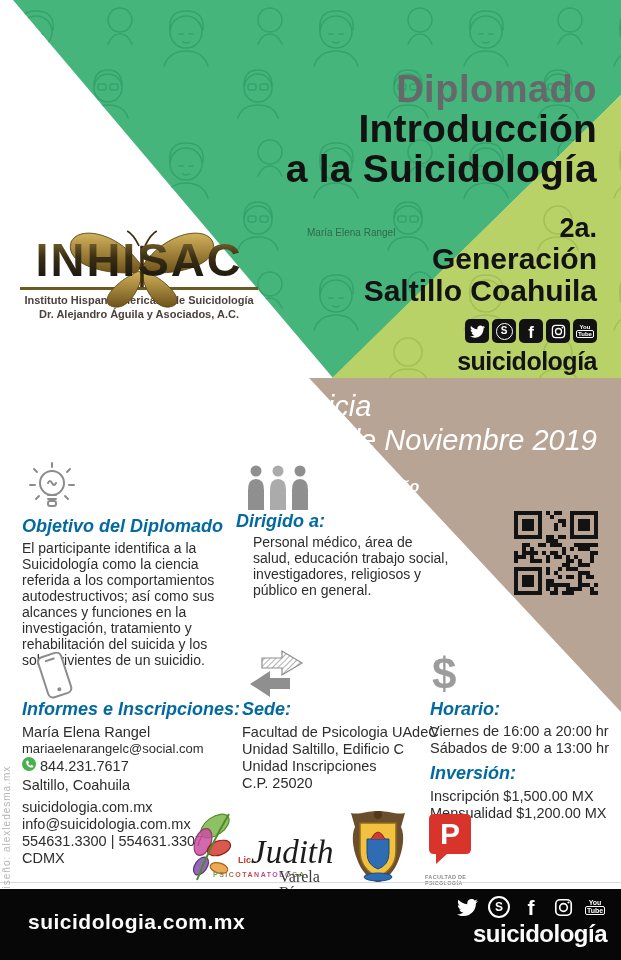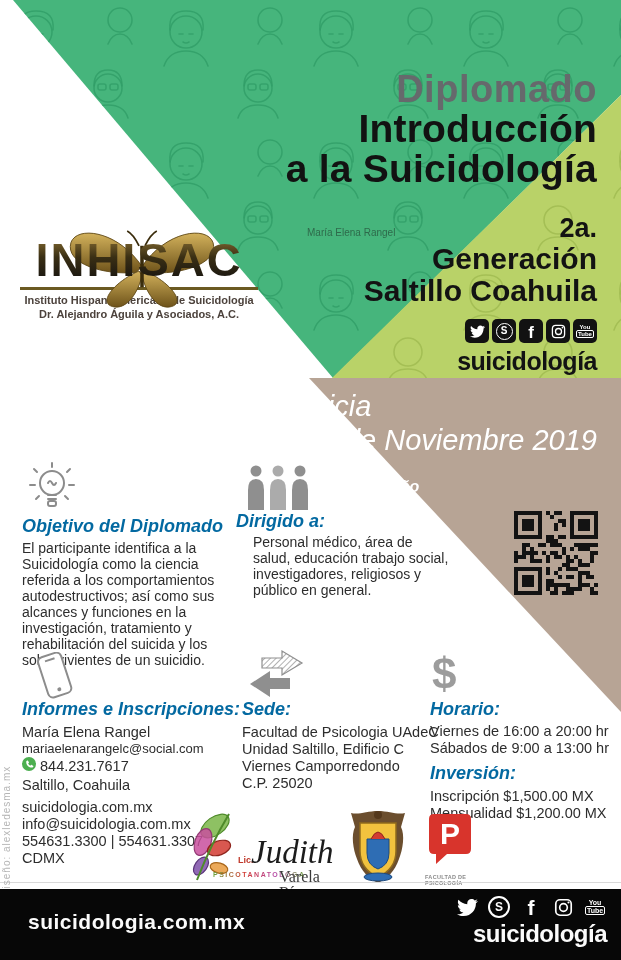--- a/index.html
+++ b/index.html
@@ -370,21 +370,21 @@
       <pattern id="hatch" width="4" height="4" patternUnits="userSpaceOnUse" patternTransform="rotate(45)">
         <line x1="0" y1="0" x2="0" y2="4" stroke="#8f8f8f" stroke-width="1.4"></line>
       </pattern>
     </defs>
     <polygon points="16,10 36,10 36,3 56,15 36,27 36,20 16,20" fill="url(#hatch)" stroke="#8f8f8f" stroke-width="1.2"></polygon>
     <polygon points="44,30 24,30 24,23 4,36 24,49 24,41 44,41" fill="#8f8f8f"></polygon>
   </svg>
   <div class="abs h-sec" style="left:242px;top:700px;">Sede:</div>
   <div class="abs line15" style="left:242px;top:723px;">Facultad de Psicologia UAdeC</div>
   <div class="abs line15" style="left:242px;top:740px;">Unidad Saltillo, Edificio C</div>
-  <div class="abs line15" style="left:242px;top:757px;">Viernes Camporredondo</div>
+  <div class="abs line15" style="left:242px;top:757px;">Unidad Inscripciones</div>
   <div class="abs line15" style="left:242px;top:774px;">C.P. 25020</div>
 
   <div class="abs dollar" style="left:432px;top:652px;">$</div>
   <div class="abs h-sec" style="left:430px;top:700px;">Horario:</div>
   <div class="abs line15" style="left:430px;top:722px;">Viernes de 16:00 a 20:00 hr</div>
   <div class="abs line15" style="left:430px;top:739px;">Sábados de 9:00 a 13:00 hr</div>
   <div class="abs h-sec" style="left:430px;top:764px;">Inversión:</div>
   <div class="abs line15" style="left:430px;top:787px;">Inscripción $1,500.00 MX</div>
   <div class="abs line15" style="left:430px;top:804px;">Mensualidad $1,200.00 MX</div>
 

